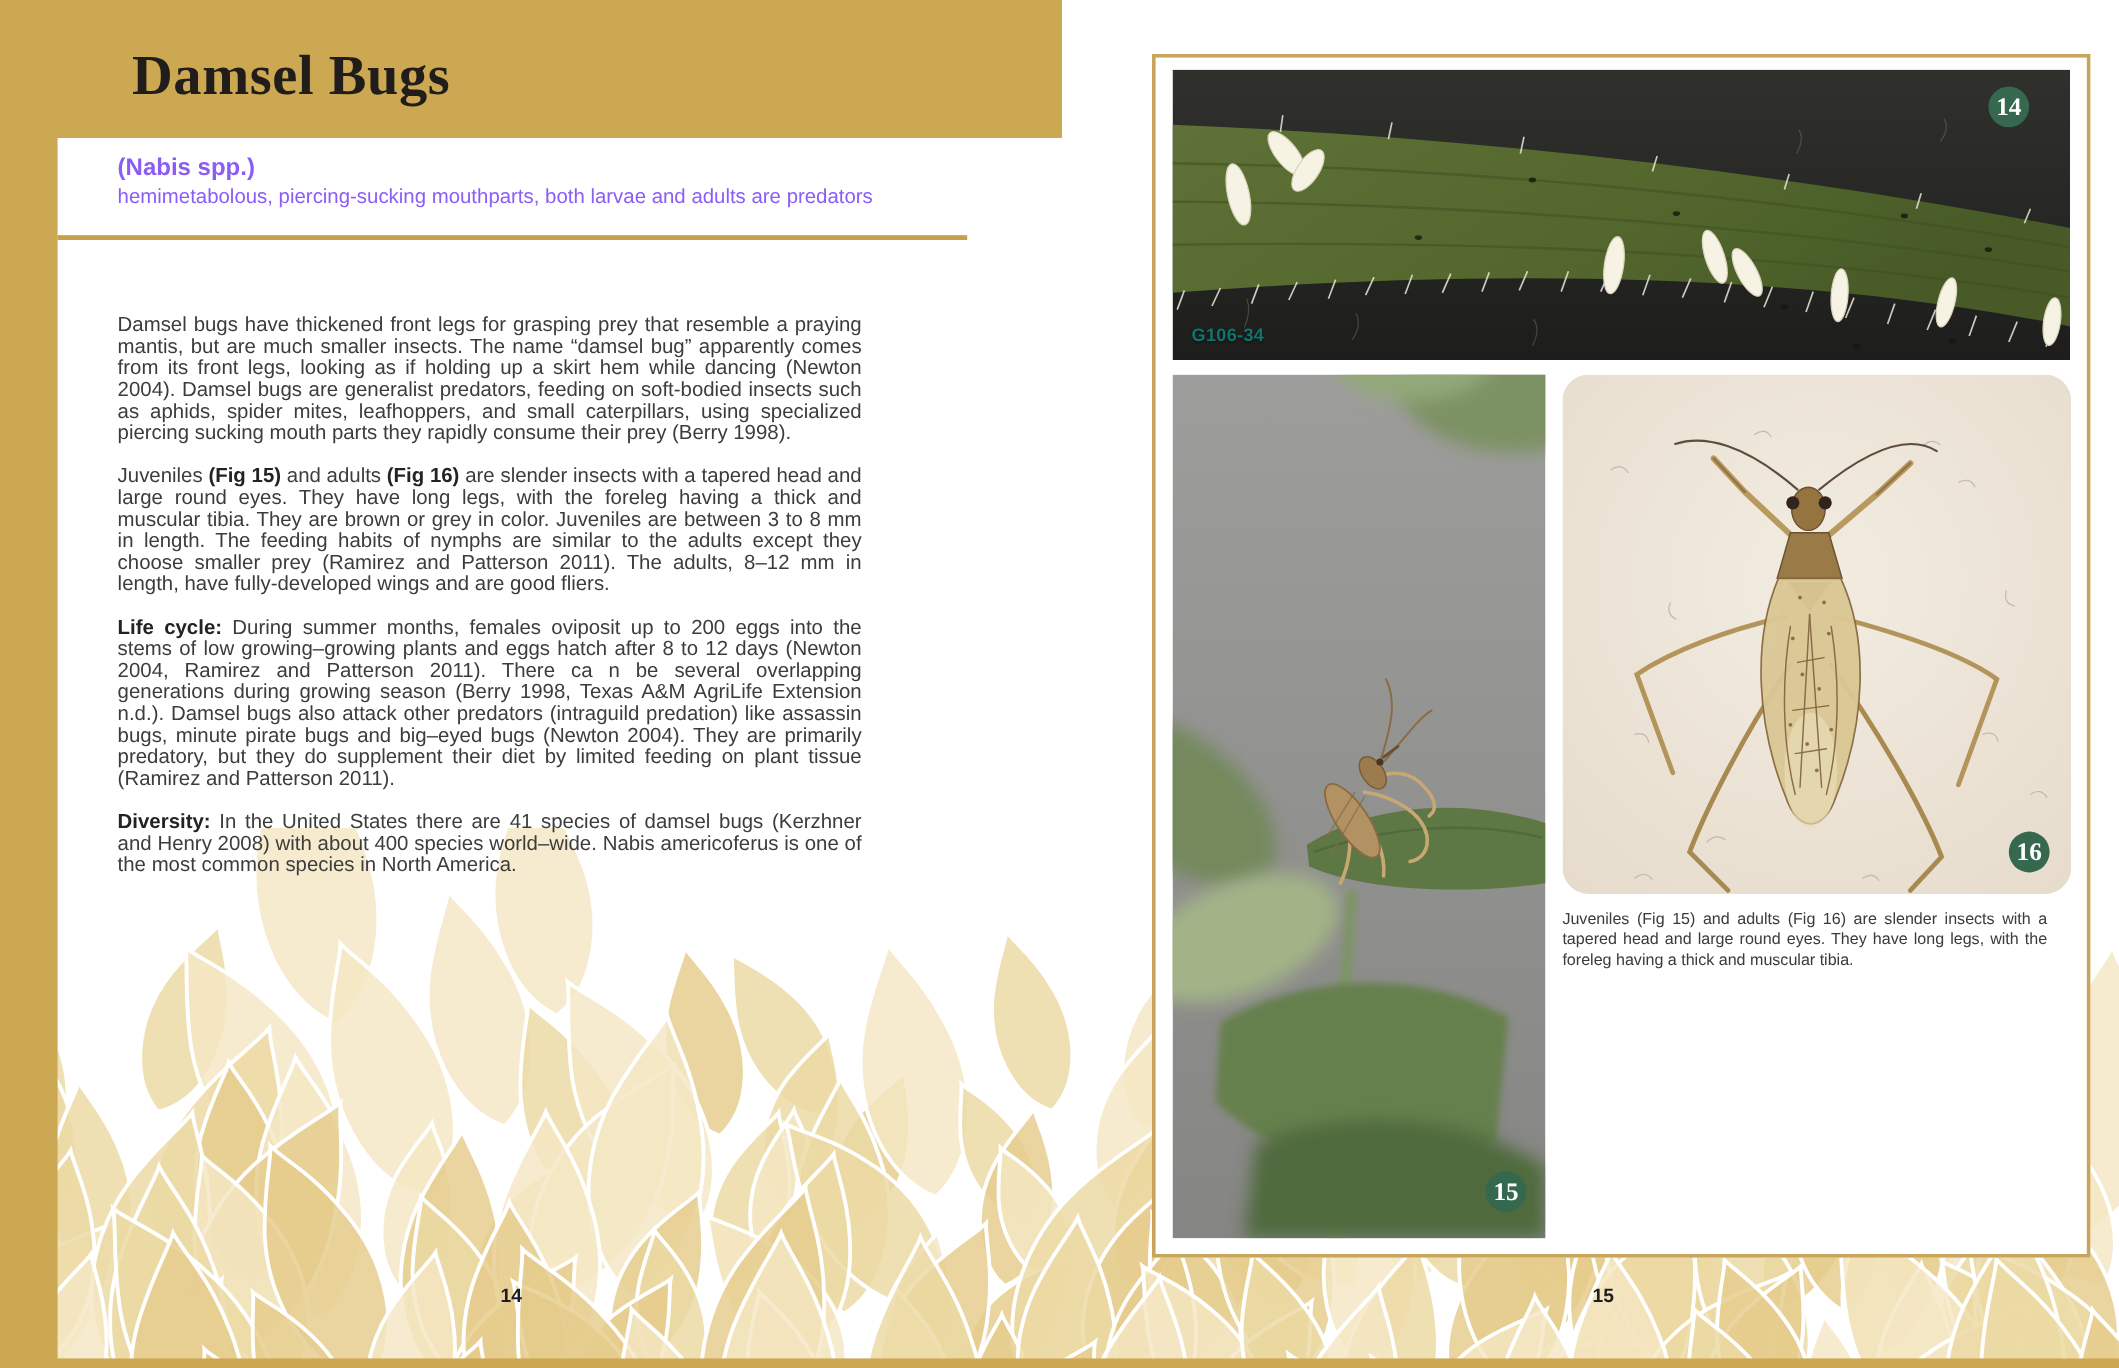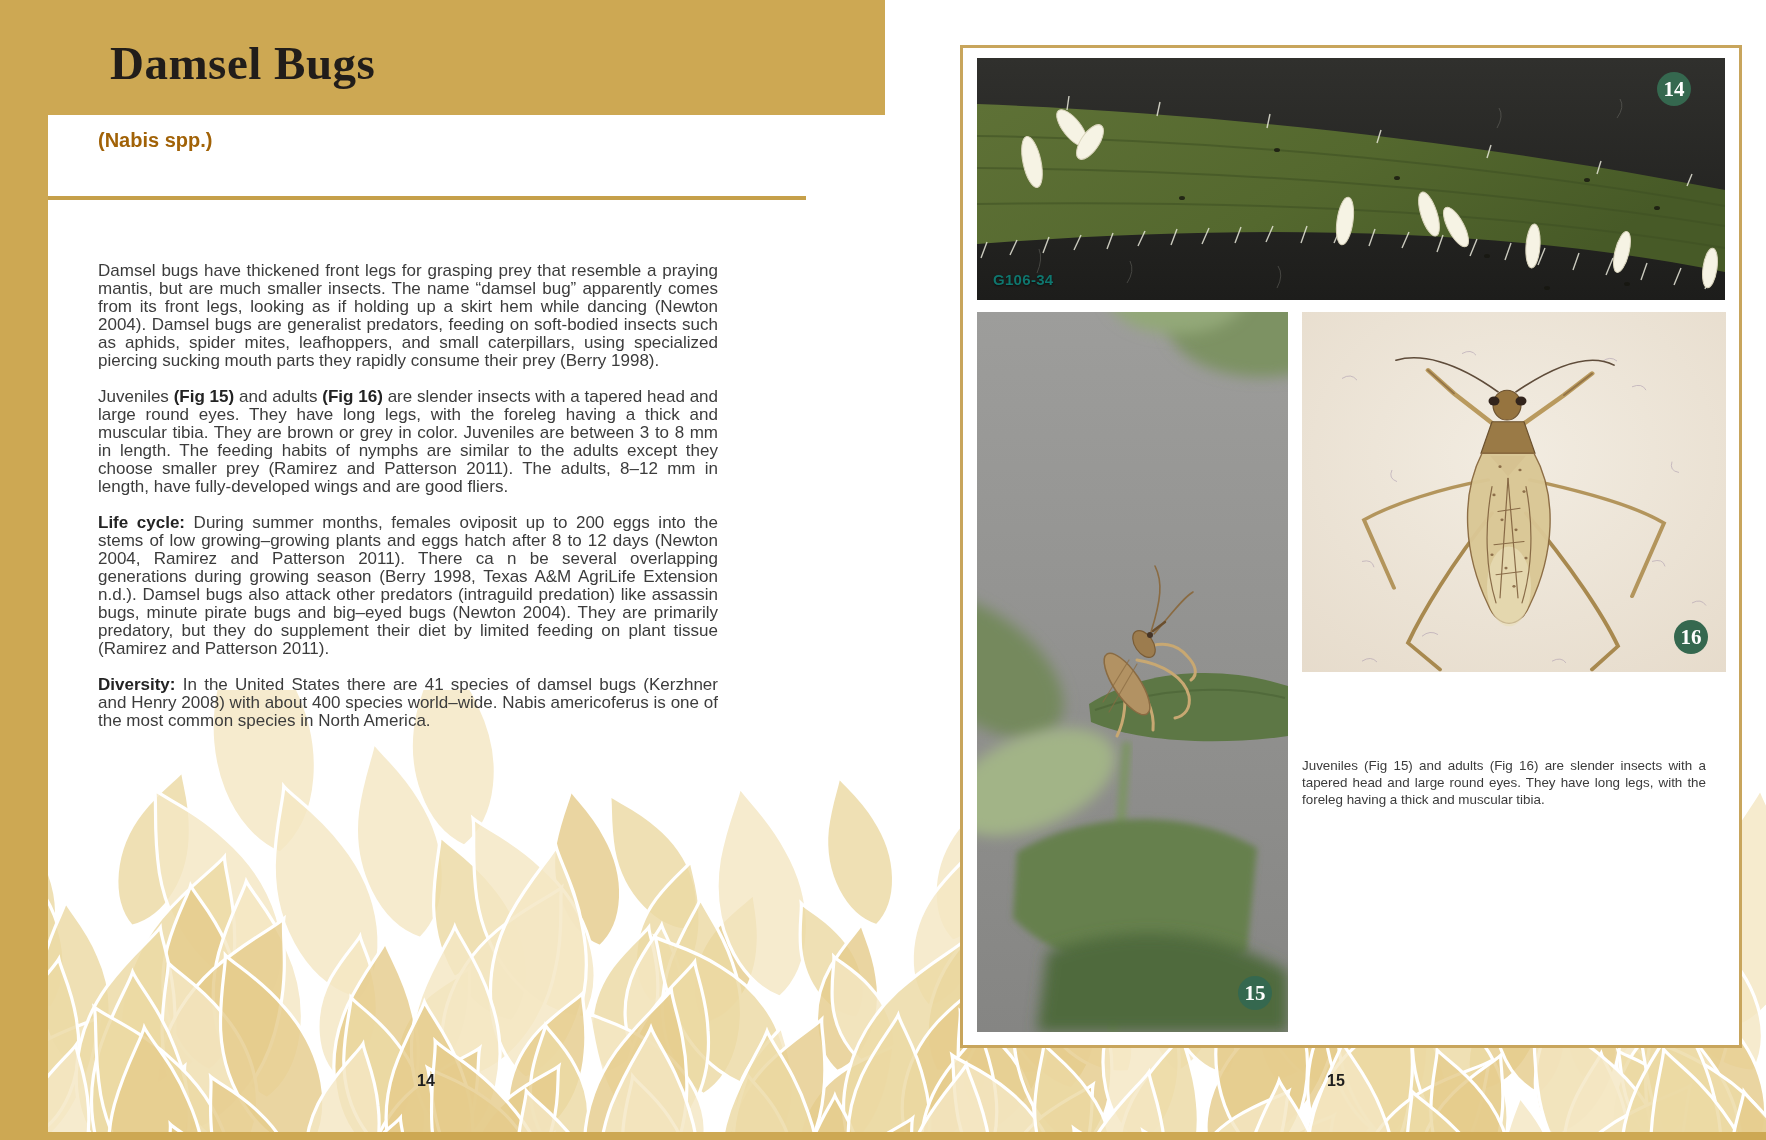--- a/index.html
+++ b/index.html
@@ -9,21 +9,21 @@
   
   .leaf-band{position:absolute;left:0;top:690px;width:1766px;height:450px;z-index:1;}
   .bottom-bar{position:absolute;left:0;top:1132px;width:1766px;height:8px;background:var(--banner-gold);z-index:3;}
   .left-strip{position:absolute;left:0;top:0;width:48px;height:1140px;background:var(--banner-gold);z-index:4;}
   .banner{position:absolute;left:0;top:0;width:885px;height:115px;background:var(--banner-gold);z-index:5;}
 
   .page-title{position:absolute;left:98px;top:24px;margin:12px;z-index:6;
               font-family:"Liberation Serif","DejaVu Serif",serif;font-weight:700;
               font-size:47px;letter-spacing:.5px;color:var(--title-dark);}
 
-  .species-head{position:absolute;left:98px;top:128px;z-index:6;color:#a16207;}
+  .species-head{position:absolute;left:98px;top:128px;z-index:6;color:#8b5cf6;}
   .species{font-size:20px;font-weight:700;line-height:1.25;}
   .subtitle{font-size:17px;line-height:1.35;}
 
   .gold-rule{position:absolute;left:48px;top:196px;width:758px;height:4px;background:var(--rule-gold);z-index:6;}
 
   .body-text{position:absolute;left:98px;top:214px;width:620px;z-index:6;
              font-size:17px;line-height:18px;text-align:justify;color:#3c3c3c;margin-top:48px;}
   .body-text p{margin:0 0 18px 0;}
   .body-text b{color:#232323;}
 
@@ -31,21 +31,21 @@
   .page-num.pn-left{left:404px;top:1072px;}
   .page-num.pn-right{left:1314px;top:1072px;}
 
   
   .figure-panel{position:absolute;left:960px;top:45px;width:782px;height:1003px;background:#fff;
                 border:3px solid var(--border-gold);box-sizing:border-box;z-index:6;}
   .fig{position:absolute;overflow:hidden;}
   .fig svg{display:block;width:100%;height:100%;}
   .fig14{left:14px;top:10px;width:748px;height:242px;}
   .fig15{left:14px;top:264px;width:311px;height:720px;}
-  .fig16{left:339px;top:264px;width:424px;height:360px;}
+  .fig16{left:339px;top:264px;width:424px;height:433px;border-radius:22px;}
   .fig-caption{position:absolute;left:339px;top:710px;width:404px;margin:0;
                font-size:13.4px;line-height:1.26;text-align:justify;color:#3b3b3b;}
 
   .badge{position:absolute;width:34px;height:34px;border-radius:50%;background:var(--badge-green);
          color:#fff;font-family:"Liberation Serif","DejaVu Serif",serif;font-weight:700;font-size:21px;
          display:flex;align-items:center;justify-content:center;z-index:3;}
   .badge.b14{right:34px;top:14px;}
   .badge.b15{right:16px;bottom:22px;}
   .badge.b16{right:18px;bottom:18px;}
 
@@ -229,20 +229,21 @@
   </svg>
 
   <div class="bottom-bar"></div>
   <div class="left-strip"></div>
 
   <div class="banner"></div>
   <h1 class="page-title">Damsel Bugs</h1>
 
   <div class="species-head">
     <div class="species">(Nabis spp.)</div>
+    <div class="subtitle">hemimetabolous, piercing-sucking mouthparts, both larvae and adults are predators</div>
   </div>
 
   <div class="gold-rule"></div>
 
   <div class="body-text">
     <p>Damsel bugs have thickened front legs for grasping prey that resemble a praying mantis, but are much smaller insects. The name “damsel bug” apparently comes from its front legs, looking as if holding up a skirt hem while dancing (Newton 2004). Damsel bugs are generalist predators, feeding on soft-bodied insects such as aphids, spider mites, leafhoppers, and small caterpillars, using specialized piercing sucking mouth parts they rapidly consume their prey (Berry 1998).</p>
     <p>Juveniles <b>(Fig 15)</b> and adults <b>(Fig 16)</b> are slender insects with a tapered head and large round eyes. They have long legs, with the foreleg having a thick and muscular tibia. They are brown or grey in color. Juveniles are between 3 to 8 mm in length. The feeding habits of nymphs are similar to the adults except they choose smaller prey (Ramirez and Patterson 2011). The adults, 8–12 mm in length, have fully-developed wings and are good fliers.</p>
     <p><b>Life cycle:</b> During summer months, females oviposit up to 200 eggs into the stems of low growing–growing plants and eggs hatch after 8 to 12 days (Newton 2004, Ramirez and Patterson 2011). There ca n be several overlapping generations during growing season (Berry 1998, Texas A&amp;M AgriLife Extension n.d.). Damsel bugs also attack other predators (intraguild predation) like assassin bugs, minute pirate bugs and big–eyed bugs (Newton 2004). They are primarily predatory, but they do supplement their diet by limited feeding on plant tissue (Ramirez and Patterson 2011).</p>
     <p><b>Diversity:</b> In the United States there are 41 species of damsel bugs (Kerzhner and Henry 2008) with about 400 species world–wide. Nabis americoferus is one of the most common species in North America.</p>
   </div>

